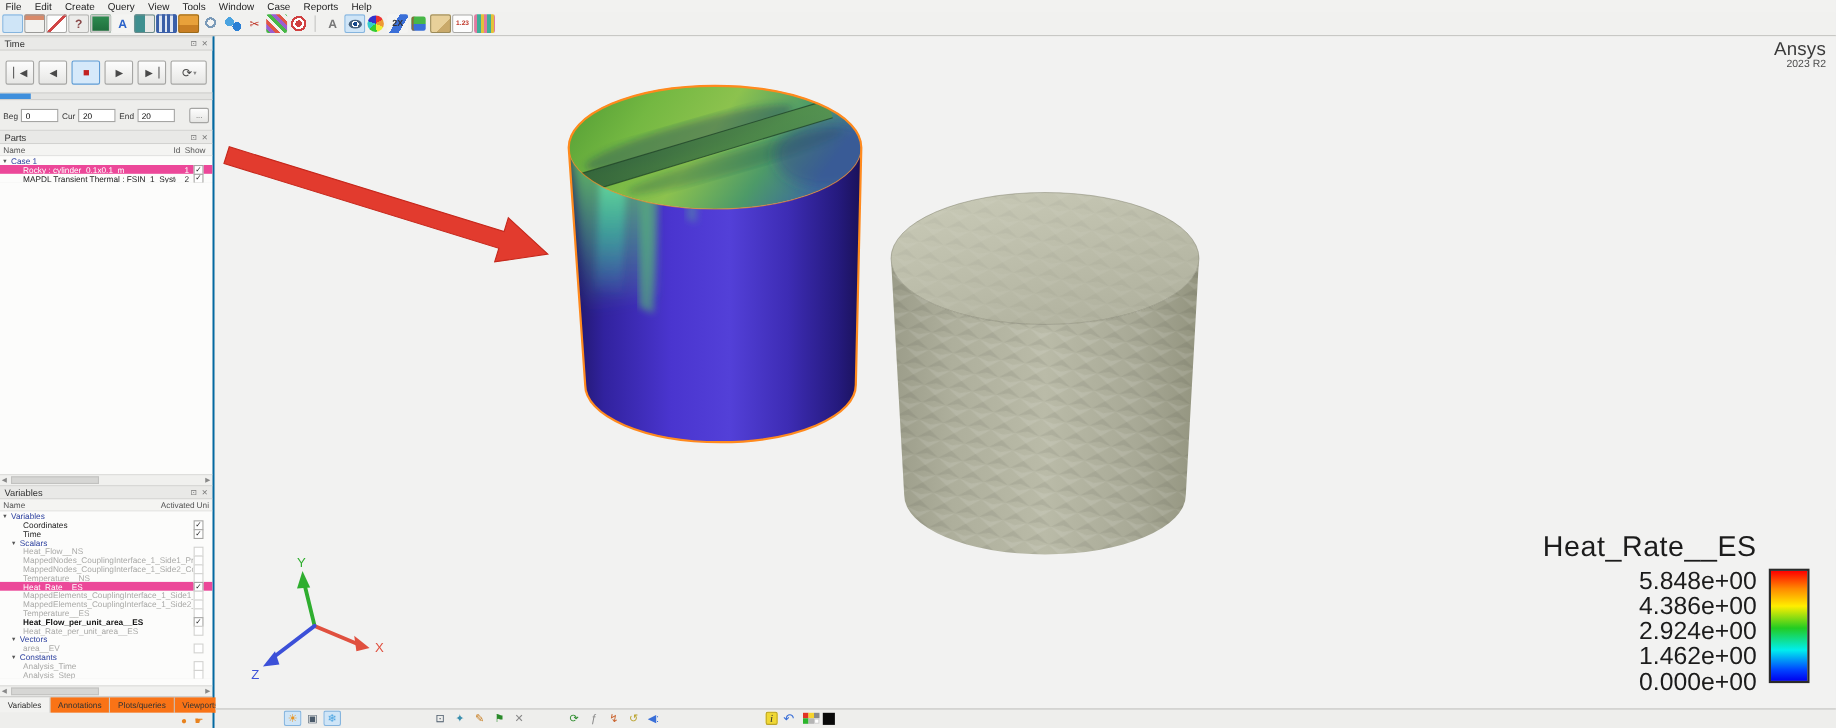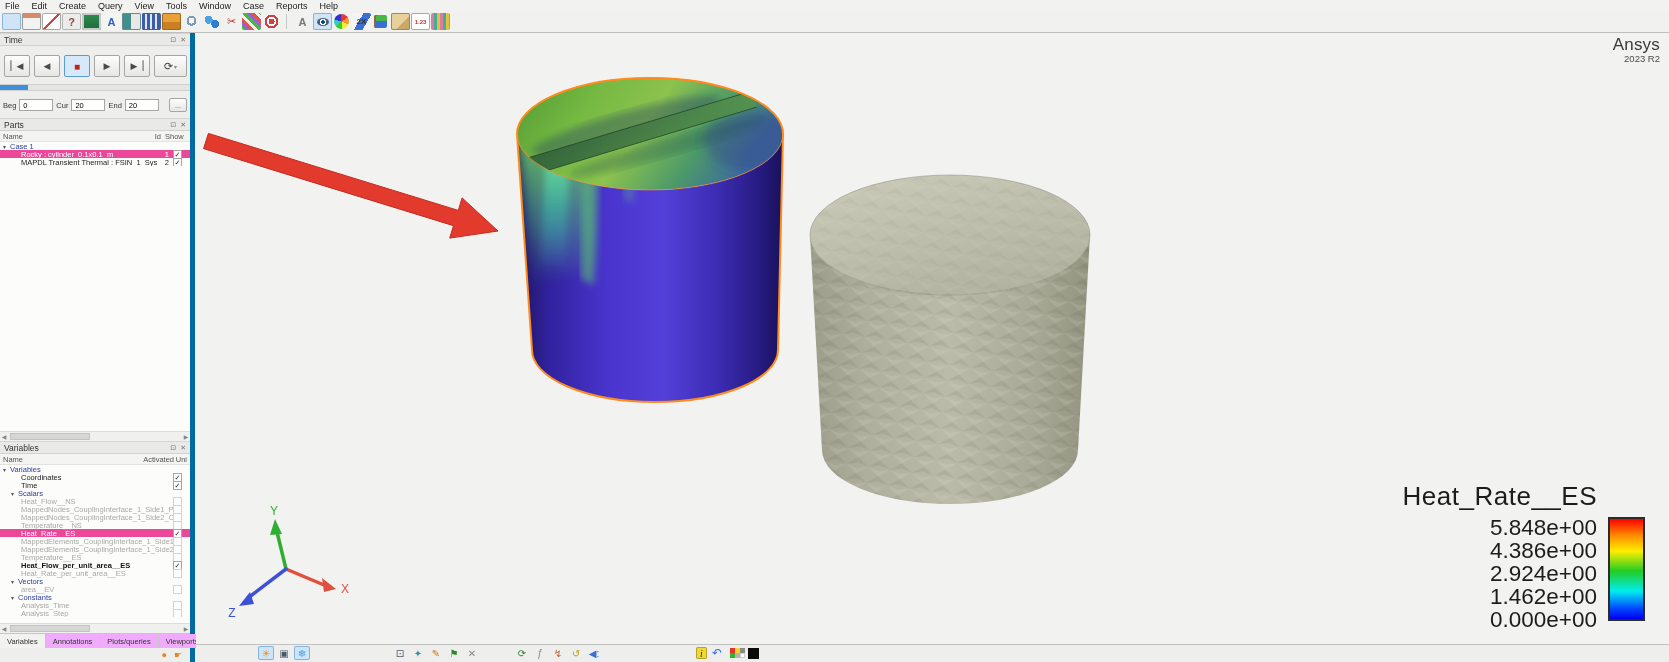--- a/index.html
+++ b/index.html
@@ -33,21 +33,21 @@
   .i16::after{content:"";width:12px;height:8px;border-radius:50%;
       background:radial-gradient(circle at 50% 50%,#16488a 0 2px,#fdfdfd 2px 3px,#46607a 3px);}
   .i17{background:conic-gradient(#e33 0 16%,#e93 0 32%,#ee3 0 48%,#3c3 0 64%,#3cc 0 80%,#33c 0);border-radius:50%;width:15px;height:15px;margin:1px 3px 1px 1px;}
   .i18{background:linear-gradient(120deg,#f4f4f2 40%,#3a6fd8 40% 70%,#f4f4f2 70%);color:#333;font-size:8px;}
   .i19{background:linear-gradient(#47b747 50%,#3a6fd8 50%);box-shadow:inset 2px 0 0 #8a6a3a;width:13px;height:13px;margin:2px 4px 2px 2px;}
   .i20{background:linear-gradient(135deg,#e8d09a 60%,#c9a96a 60%);box-shadow:inset 0 0 0 1px #9a8a5a;}
   .i21{background:#fdfdfd;box-shadow:inset 0 0 0 1px #a9a9a7;color:#c0392b;font-size:6px;}
   .i22{background:repeating-linear-gradient(90deg,#e07aa0 0 3px,#3fae9a 3px 6px,#e3c33a 6px 9px);}
   
   #left-panel{position:absolute;left:0;top:33px;width:195px;height:629px;background:#eeeeec;
-              border-right:5px solid #0369a1;display:flex;flex-direction:column;box-sizing:border-box;}
+              border-right:2px solid #0369a1;display:flex;flex-direction:column;box-sizing:border-box;}
   .sec-hdr{flex:0 0 11px;background:#e9e9e7;border-top:1px solid #d6d6d4;border-bottom:1px solid #d2d2d0;
            font-size:8.5px;color:#333;display:flex;align-items:center;padding:0 4px;}
   .hdr-sp{flex:1;}
   .hdr-glyph{font-size:7px;color:#777;margin-left:4px;}
   
   .play-row{display:flex;justify-content:center;align-items:center;gap:4px;padding:9px 0 7px;}
   .play-btn{width:24px;height:20px;background:linear-gradient(#fdfdfd,#e6e6e4);border:1px solid #a5a5a3;border-radius:2px;
             display:flex;align-items:center;justify-content:center;font-size:9px;color:#4a4a4a;letter-spacing:-1px;}
   .play-btn.stop{color:#c22222;font-size:10px;}
   .play-btn.selected{background:#d6e9fa;border-color:#5e9bd4;}
@@ -81,21 +81,21 @@
   .id-col{width:12px;text-align:right;margin-right:4px;flex:0 0 auto;}
   .sec-parts{flex:1 1 auto;display:flex;flex-direction:column;min-height:0;}
   .p-fill{flex:1;background:#fcfcfb;}
   .hscroll{flex:0 0 9px;background:#f0f0ee;border-top:1px solid #dcdcda;display:flex;align-items:center;font-size:6px;color:#888;}
   .hs-thumb{height:5px;background:#d6d6d4;border:1px solid #c2c2c0;width:78px;margin:0 2px;}
   .hs-arrow{width:8px;text-align:center;}
   .hs-sp{flex:1;}
   .v-fill{height:6px;background:#fcfcfb;}
   
   .tabs-row{flex:0 0 14px;display:flex;background:#e2e2e0;border-top:1px solid #c6c6c4;font-size:7.5px;color:#333;}
-  .tab{padding:0 7px;display:flex;align-items:center;border-right:1px solid #c6c6c4;background:#f0abfc;}
+  .tab{padding:0 7px;display:flex;align-items:center;border-right:1px solid #c6c6c4;background:#f97316;}
   .tab.active{background:#f2f2f0;}
   .panel-footer{flex:0 0 14px;background:#eeeeec;display:flex;align-items:center;justify-content:flex-end;gap:7px;padding-right:8px;}
   .pf-icon{color:#e8821e;font-size:9px;}
   
   #viewport{position:absolute;left:196px;top:33px;width:1473px;height:612px;background:#f2f2f1;overflow:hidden;}
   #scene{position:absolute;left:0;top:0;}
   #brand{position:absolute;top:3px;right:9px;text-align:right;line-height:1.05;}
   #brand .b1{font-size:17px;color:#3a3a3a;font-weight:500;letter-spacing:0.2px;}
   #brand .b2{font-size:9.5px;color:#4a4a4a;}
   #legend{position:absolute;right:24px;top:448px;display:flex;align-items:flex-start;}

